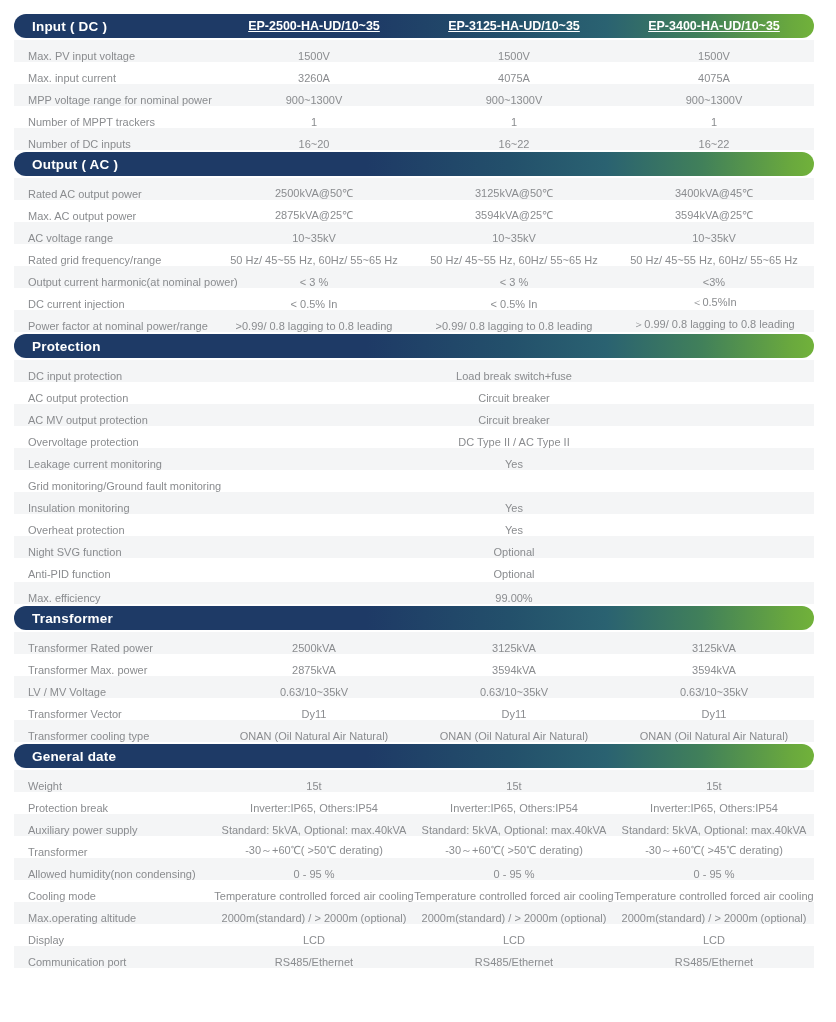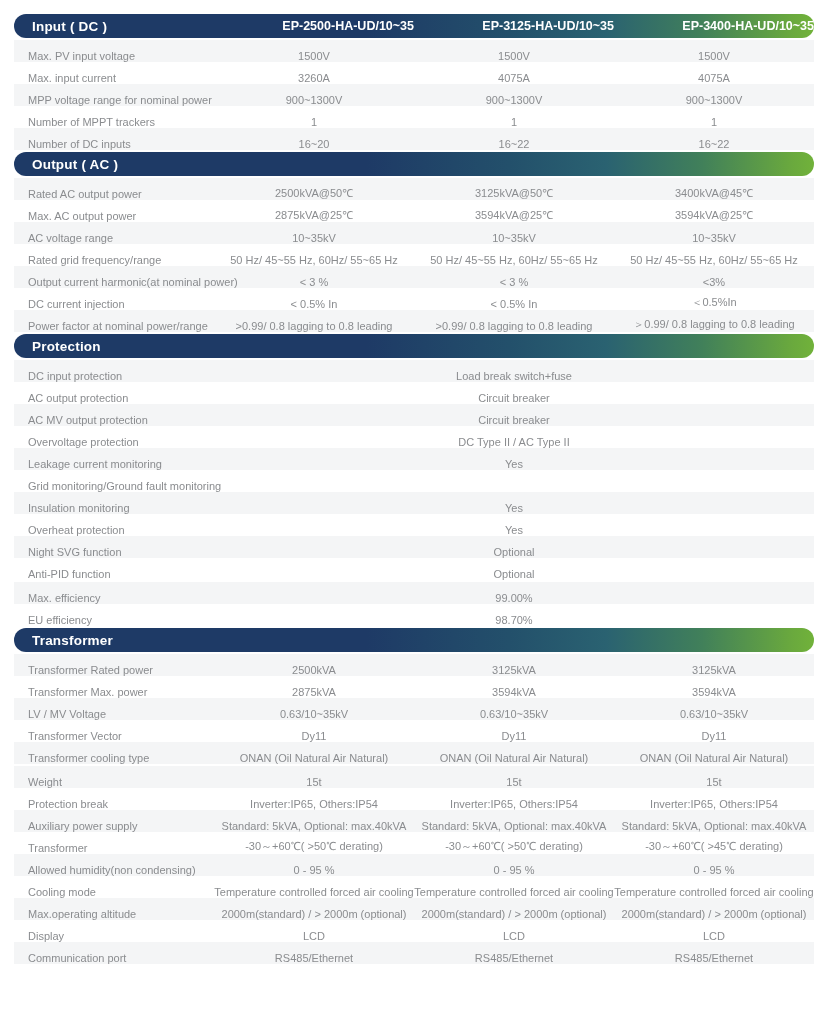--- a/index.html
+++ b/index.html
@@ -38,24 +38,25 @@
     width: 200px;
     box-sizing: border-box;
     padding-left: 18px;
     font-size: 13.5px;
     font-weight: 700;
     letter-spacing: 0.2px;
     white-space: nowrap;
   }
   .bar-col {
     width: 200px;
-    text-align: right;
+    text-align: center;
     font-size: 12.5px;
     font-weight: 700;
     white-space: nowrap;
+    text-decoration: underline;
   }
   .rows .row:nth-child(odd) {
     background: #f4f5f6;
   }
   .row {
     display: flex;
     align-items: flex-end;
     height: 22px;
     font-size: 11px;
     color: #8a8c8f;
@@ -215,24 +216,20 @@
           <div class="cell-merged">Optional</div>
         </div>
       </div>
     </div>
     <div class="section">
       <div class="rows">
         <div class="row">
           <div class="cell-label">Max. efficiency</div>
           <div class="cell-merged">99.00%</div>
         </div>
-        <div class="row">
-          <div class="cell-label">EU efficiency</div>
-          <div class="cell-merged">98.70%</div>
-        </div>
       </div>
     </div>
     <div class="section">
       <div class="section-bar">
         <div class="bar-title">Transformer</div>
       </div>
       <div class="rows">
         <div class="row">
           <div class="cell-label">Transformer Rated power</div>
           <div class="cell-value">2500kVA</div>
@@ -259,20 +256,23 @@
         </div>
         <div class="row">
           <div class="cell-label">Transformer cooling type</div>
           <div class="cell-value">ONAN (Oil Natural Air Natural)</div>
           <div class="cell-value">ONAN (Oil Natural Air Natural)</div>
           <div class="cell-value">ONAN (Oil Natural Air Natural)</div>
         </div>
       </div>
     </div>
     <div class="section">
+      <div class="section-bar">
+        <div class="bar-title">General date</div>
+      </div>
       <div class="rows">
         <div class="row">
           <div class="cell-label">Weight</div>
           <div class="cell-value">15t</div>
           <div class="cell-value">15t</div>
           <div class="cell-value">15t</div>
         </div>
         <div class="row">
           <div class="cell-label">Protection break</div>
           <div class="cell-value">Inverter:IP65, Others:IP54</div>

